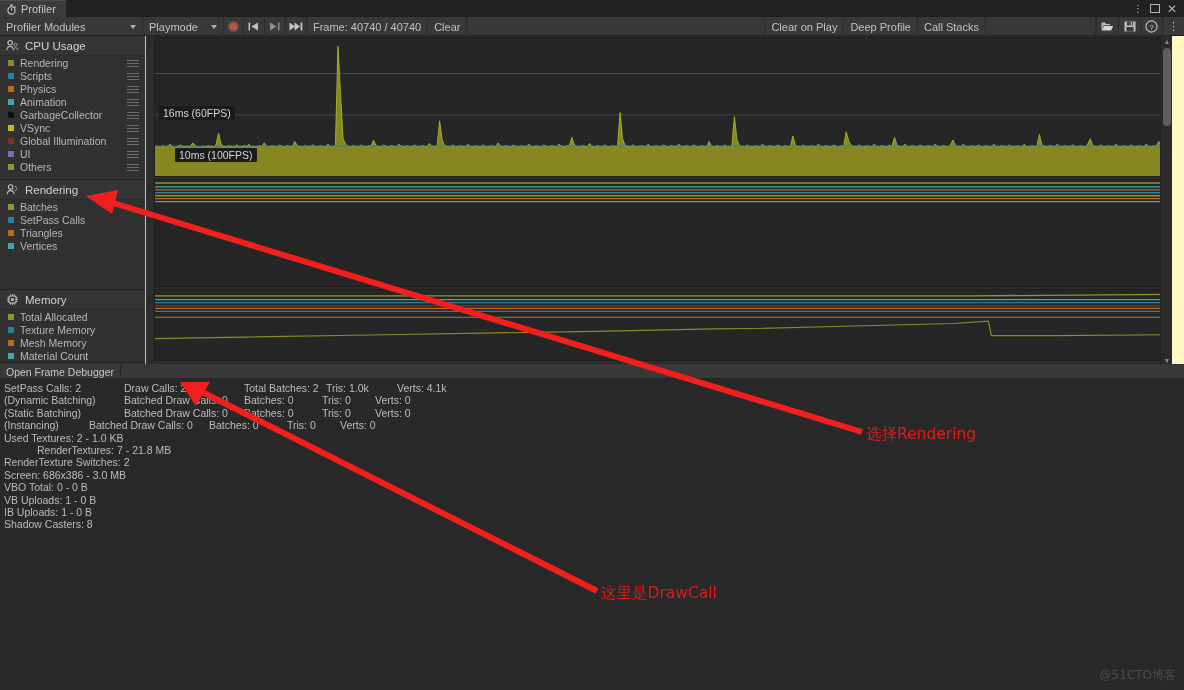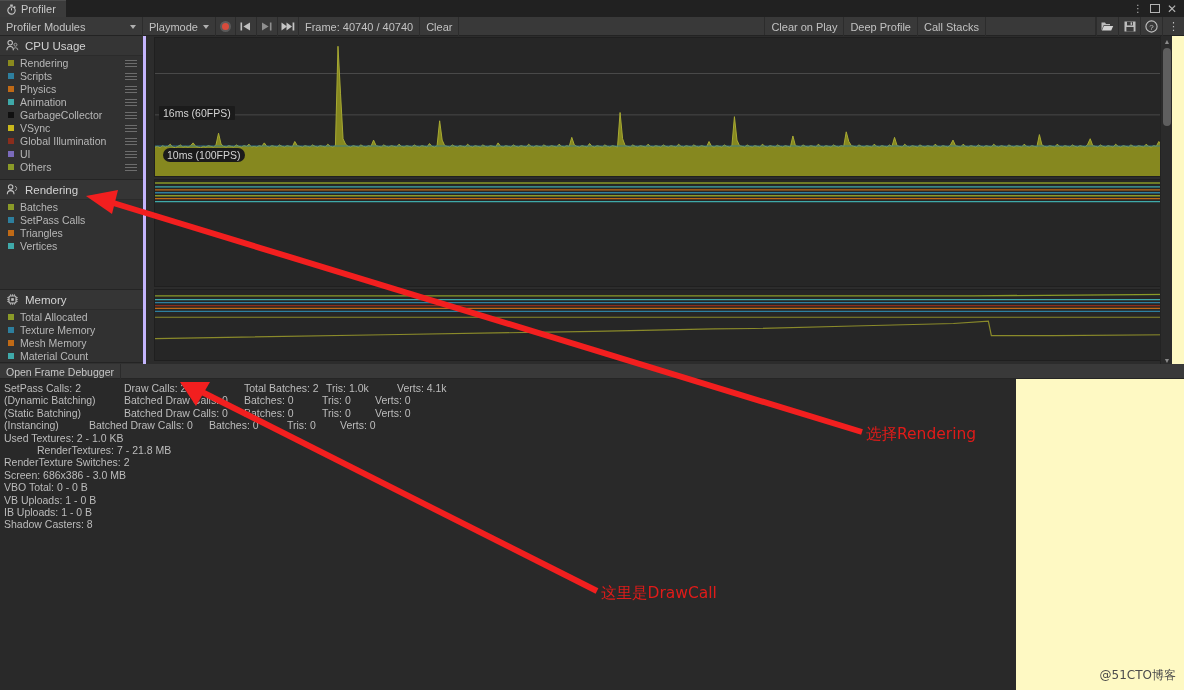--- a/index.html
+++ b/index.html
@@ -33,42 +33,42 @@
     position: absolute; left: 0; top: 17px; width: 1184px; height: 19px;
     background: #393939; display: flex; align-items: stretch;
     border-bottom: 1px solid #232323;
   }
   .tb-item {
     display: flex; align-items: center; color: #c2c2c2; font-size: 11px;
     padding: 0 6px; height: 19px; border-right: 1px solid #2c2c2c;
     white-space: nowrap;
   }
   .tb-modules { width: 143px; justify-content: space-between; }
-  .tb-playmode { gap: 5px; }
+  .tb-playmode { gap: 13px; }
   .caret { width:0; height:0; border-left:3px solid transparent; border-right:3px solid transparent; border-top:4px solid #b0b0b0; }
   .tb-rec { display:flex; align-items:center; justify-content:center; width: 20px; border-right: 1px solid #2c2c2c; }
   .rec-dot { width: 11px; height: 11px; border-radius: 50%; background: #d64b3c; border: 2px solid #5a5a5a; }
   .tb-btn {
     display:flex; align-items:center; justify-content:center; width: 21px;
     border-right: 1px solid #2c2c2c; color: #b9b9b9; font-size: 10px; height:19px;
   }
   .tb-gap { flex: 1; border-right: 1px solid #2c2c2c; }
   .tb-gap2 { width: 110px; border-right: 1px solid #2c2c2c; }
   .tb-right { display: flex; align-items: stretch; }
   .tb-icon-btn {
     display:flex; align-items:center; justify-content:center; width: 22px; height:19px;
     color:#bdbdbd; font-size: 11px; border-left: 1px solid #2c2c2c;
   }
 
   
   .body-area { position: absolute; left:0; top:36px; width:1184px; height:330px; }
 
   .sidebar {
     position: absolute; left: 0; top: 0; width: 146px; height: 330px;
-    background: #313131; border-right: 3px solid #c4b5fd; overflow: hidden;
+    background: #313131; border-right: 1px solid #c4b5fd; overflow: hidden;
   }
   .mod-group { border-bottom: 1px solid #242424; }
   .mod-header {
     display: flex; align-items: center; gap: 6px;
     height: 20px; padding-left: 6px; color: #d2d2d2; font-size: 11.5px;
     background: #353535; border-bottom: 1px solid #2b2b2b;
   }
   .mod-header .hicon { width: 13px; height: 13px; display:inline-block; position:relative; }
   .mod-row {
     display: flex; align-items: center; height: 13px;
@@ -108,21 +108,21 @@
     position: absolute; left: 0; top: 364px; width: 1184px; height: 15px;
     background: #393939; border-bottom: 1px solid #252525; display:flex;
   }
   .fdbtn {
     display:flex; align-items:center; color:#c6c6c6; font-size: 10.5px;
     padding: 0 6px; height: 15px; border-right: 1px solid #2b2b2b;
   }
 
   
   .stats {
-    position: absolute; left: 0; top: 379px; width: 1016px; height: 311px;
+    position: absolute; left: 0; top: 379px; width: 1184px; height: 311px;
     background: #292929; color: #bcbcbc; font-size: 10.5px;
     padding: 3px 0 0 4px;
   }
   .srow { height: 12.4px; position: relative; white-space: nowrap; }
   .scell { position: absolute; top: 0; }
 
   
   .anno-svg { position: absolute; left: 0; top: 0; width: 1184px; height: 690px; pointer-events: none; }
   .anno-text {
     position: absolute; color: #e01b19; font-size: 15.5px;
@@ -415,21 +415,21 @@
         <svg viewBox="0 0 1016 140" preserveAspectRatio="none">
           <rect x="0" y="0" width="1016" height="140" fill="#262626"></rect>
           <line x1="0" y1="36" x2="1016" y2="36" stroke="#4a4a4a" stroke-width="1"></line>
           <line x1="0" y1="78" x2="1016" y2="78" stroke="#4a4a4a" stroke-width="1"></line>
           <line x1="0" y1="110" x2="1016" y2="110" stroke="#4a4a4a" stroke-width="1"></line>
           <path id="cpu-area" fill="#86881f" stroke="none" d="M0 140.0 L0.00 110.60 L2.55 109.90 L5.09 111.30 L7.64 109.20 L10.19 110.60 L12.73 109.90 L15.28 107.80 L17.82 110.60 L20.37 111.30 L22.92 109.90 L25.46 108.50 L28.01 110.60 L30.56 109.90 L33.10 110.60 L35.65 109.20 L38.20 106.40 L40.74 109.90 L43.29 110.60 L45.83 111.30 L48.38 109.90 L50.93 110.60 L53.47 109.20 L56.02 109.90 L58.57 110.60 L61.11 108.50 L63.66 96.60 L66.21 107.80 L68.75 109.90 L71.30 110.60 L73.84 109.20 L76.39 109.90 L78.94 110.60 L81.48 108.50 L84.03 109.90 L86.58 110.60 L89.12 109.20 L91.67 109.90 L94.22 107.80 L96.76 110.60 L99.31 109.90 L101.85 110.60 L104.40 109.20 L106.95 109.90 L109.49 106.40 L112.04 109.90 L114.59 110.60 L117.13 109.20 L119.68 109.90 L122.23 110.60 L124.77 108.50 L127.32 109.90 L129.86 110.60 L132.41 109.20 L134.96 109.90 L137.50 110.60 L140.05 105.00 L142.60 109.20 L145.14 109.90 L147.69 110.60 L150.24 109.20 L152.78 109.90 L155.33 110.60 L157.87 108.50 L160.42 109.90 L162.97 110.60 L165.51 109.20 L168.06 109.90 L170.61 110.60 L173.15 107.80 L175.70 109.90 L178.25 110.60 L180.79 109.20 L183.34 8.40 L185.88 56.00 L188.43 102.20 L190.98 107.80 L193.52 109.90 L196.07 110.60 L198.62 109.20 L201.16 109.90 L203.71 110.60 L206.26 108.50 L208.80 109.90 L211.35 110.60 L213.89 109.20 L216.44 109.90 L218.99 103.60 L221.53 109.20 L224.08 109.90 L226.63 110.60 L229.17 108.50 L231.72 109.90 L234.27 110.60 L236.81 109.20 L239.36 109.90 L241.90 110.60 L244.45 107.80 L247.00 109.90 L249.54 110.60 L252.09 109.20 L254.64 109.90 L257.18 110.60 L259.73 108.50 L262.28 109.90 L264.82 110.60 L267.37 109.20 L269.91 109.90 L272.46 110.60 L275.01 107.10 L277.55 109.90 L280.10 110.60 L282.65 109.20 L285.19 84.00 L287.74 103.60 L290.29 109.20 L292.83 109.90 L295.38 110.60 L297.92 108.50 L300.47 109.90 L303.02 110.60 L305.56 109.20 L308.11 109.90 L310.66 110.60 L313.20 107.80 L315.75 109.90 L318.30 110.60 L320.84 109.20 L323.39 109.90 L325.93 110.60 L328.48 108.50 L331.03 109.90 L333.57 110.60 L336.12 109.20 L338.67 109.90 L341.21 110.60 L343.76 106.40 L346.31 109.90 L348.85 110.60 L351.40 109.20 L353.94 109.90 L356.49 110.60 L359.04 108.50 L361.58 109.90 L364.13 110.60 L366.68 109.20 L369.22 109.90 L371.77 110.60 L374.32 107.80 L376.86 109.90 L379.41 110.60 L381.95 109.20 L384.50 109.90 L387.05 110.60 L389.59 108.50 L392.14 109.90 L394.69 110.60 L397.23 109.20 L399.78 109.90 L402.33 110.60 L404.87 107.80 L407.42 109.90 L409.96 110.60 L412.51 109.20 L415.06 109.90 L417.60 100.80 L420.15 108.50 L422.70 109.90 L425.24 110.60 L427.79 109.20 L430.34 109.90 L432.88 110.60 L435.43 107.10 L437.97 109.90 L440.52 110.60 L443.07 109.20 L445.61 109.90 L448.16 110.60 L450.71 108.50 L453.25 109.90 L455.80 110.60 L458.35 109.20 L460.89 109.90 L463.44 110.60 L465.98 75.60 L468.53 102.20 L471.08 109.20 L473.62 109.90 L476.17 110.60 L478.72 108.50 L481.26 109.90 L483.81 110.60 L486.36 109.20 L488.90 109.90 L491.45 110.60 L493.99 107.80 L496.54 109.90 L499.09 110.60 L501.63 109.20 L504.18 109.90 L506.73 110.60 L509.27 108.50 L511.82 109.90 L514.37 110.60 L516.91 109.20 L519.46 109.90 L522.01 110.60 L524.55 107.80 L527.10 109.90 L529.64 110.60 L532.19 109.20 L534.74 109.90 L537.28 110.60 L539.83 108.50 L542.38 109.90 L544.92 110.60 L547.47 109.20 L550.02 109.90 L552.56 110.60 L555.11 105.00 L557.65 109.90 L560.20 110.60 L562.75 109.20 L565.29 109.90 L567.84 110.60 L570.39 108.50 L572.93 109.90 L575.48 110.60 L578.03 109.20 L580.57 79.80 L583.12 103.60 L585.66 109.20 L588.21 109.90 L590.76 110.60 L593.30 108.50 L595.85 109.90 L598.40 110.60 L600.94 109.20 L603.49 109.90 L606.04 110.60 L608.58 107.80 L611.13 109.90 L613.67 110.60 L616.22 109.20 L618.77 109.90 L621.31 110.60 L623.86 108.50 L626.41 109.90 L628.95 110.60 L631.50 109.20 L634.05 109.90 L636.59 110.60 L639.14 99.40 L641.68 109.20 L644.23 109.90 L646.78 110.60 L649.32 108.50 L651.87 109.90 L654.42 110.60 L656.96 109.20 L659.51 109.90 L662.06 110.60 L664.60 107.80 L667.15 109.90 L669.69 110.60 L672.24 109.20 L674.79 109.90 L677.33 110.60 L679.88 108.50 L682.43 109.90 L684.97 110.60 L687.52 109.20 L690.07 109.90 L692.61 95.20 L695.16 105.00 L697.70 109.20 L700.25 109.90 L702.80 110.60 L705.34 108.50 L707.89 109.90 L710.44 110.60 L712.98 109.20 L715.53 109.90 L718.08 110.60 L720.62 107.80 L723.17 109.90 L725.71 110.60 L728.26 109.20 L730.81 109.90 L733.35 110.60 L735.90 108.50 L738.45 109.90 L740.99 100.80 L743.54 109.20 L746.09 109.90 L748.63 110.60 L751.18 107.80 L753.72 109.90 L756.27 110.60 L758.82 109.20 L761.36 109.90 L763.91 110.60 L766.46 108.50 L769.00 109.90 L771.55 110.60 L774.10 109.20 L776.64 109.90 L779.19 110.60 L781.73 107.80 L784.28 109.90 L786.83 110.60 L789.37 109.20 L791.92 109.90 L794.47 110.60 L797.01 108.50 L799.56 103.60 L802.11 109.20 L804.65 109.90 L807.20 110.60 L809.74 107.80 L812.29 109.90 L814.84 110.60 L817.38 109.20 L819.93 109.90 L822.48 110.60 L825.02 108.50 L827.57 109.90 L830.12 110.60 L832.66 109.20 L835.21 109.90 L837.75 110.60 L840.30 107.80 L842.85 109.90 L845.39 110.60 L847.94 109.20 L850.49 109.90 L853.03 110.60 L855.58 108.50 L858.13 109.90 L860.67 110.60 L863.22 109.20 L865.76 109.90 L868.31 110.60 L870.86 107.80 L873.40 109.90 L875.95 110.60 L878.50 109.20 L881.04 109.90 L883.59 110.60 L886.14 98.00 L888.68 108.50 L891.23 109.90 L893.77 110.60 L896.32 109.20 L898.87 109.90 L901.41 110.60 L903.96 107.80 L906.51 109.90 L909.05 110.60 L911.60 109.20 L914.15 109.90 L916.69 110.60 L919.24 108.50 L921.78 109.90 L924.33 110.60 L926.88 109.20 L929.42 109.90 L931.97 110.60 L934.52 107.80 L937.06 102.20 L939.61 109.20 L942.16 109.90 L944.70 110.60 L947.25 108.50 L949.79 109.90 L952.34 110.60 L954.89 109.20 L957.43 109.90 L959.98 110.60 L962.53 107.80 L965.07 109.90 L967.62 110.60 L970.17 109.20 L972.71 109.90 L975.26 110.60 L977.80 108.50 L980.35 109.90 L982.90 110.60 L985.44 109.20 L987.99 109.90 L990.54 110.60 L993.08 107.80 L995.63 109.90 L998.18 110.60 L1000.72 109.20 L1003.27 109.90 L1005.81 105.00 L1008.36 108.50 L1010.91 109.90 L1013.45 110.60 L1016.00 109.20 L1016 140 Z"></path>
           <path id="cpu-line" fill="none" stroke="#a8aa33" stroke-width="1" d="M0.00 110.60 L2.55 109.90 L5.09 111.30 L7.64 109.20 L10.19 110.60 L12.73 109.90 L15.28 107.80 L17.82 110.60 L20.37 111.30 L22.92 109.90 L25.46 108.50 L28.01 110.60 L30.56 109.90 L33.10 110.60 L35.65 109.20 L38.20 106.40 L40.74 109.90 L43.29 110.60 L45.83 111.30 L48.38 109.90 L50.93 110.60 L53.47 109.20 L56.02 109.90 L58.57 110.60 L61.11 108.50 L63.66 96.60 L66.21 107.80 L68.75 109.90 L71.30 110.60 L73.84 109.20 L76.39 109.90 L78.94 110.60 L81.48 108.50 L84.03 109.90 L86.58 110.60 L89.12 109.20 L91.67 109.90 L94.22 107.80 L96.76 110.60 L99.31 109.90 L101.85 110.60 L104.40 109.20 L106.95 109.90 L109.49 106.40 L112.04 109.90 L114.59 110.60 L117.13 109.20 L119.68 109.90 L122.23 110.60 L124.77 108.50 L127.32 109.90 L129.86 110.60 L132.41 109.20 L134.96 109.90 L137.50 110.60 L140.05 105.00 L142.60 109.20 L145.14 109.90 L147.69 110.60 L150.24 109.20 L152.78 109.90 L155.33 110.60 L157.87 108.50 L160.42 109.90 L162.97 110.60 L165.51 109.20 L168.06 109.90 L170.61 110.60 L173.15 107.80 L175.70 109.90 L178.25 110.60 L180.79 109.20 L183.34 8.40 L185.88 56.00 L188.43 102.20 L190.98 107.80 L193.52 109.90 L196.07 110.60 L198.62 109.20 L201.16 109.90 L203.71 110.60 L206.26 108.50 L208.80 109.90 L211.35 110.60 L213.89 109.20 L216.44 109.90 L218.99 103.60 L221.53 109.20 L224.08 109.90 L226.63 110.60 L229.17 108.50 L231.72 109.90 L234.27 110.60 L236.81 109.20 L239.36 109.90 L241.90 110.60 L244.45 107.80 L247.00 109.90 L249.54 110.60 L252.09 109.20 L254.64 109.90 L257.18 110.60 L259.73 108.50 L262.28 109.90 L264.82 110.60 L267.37 109.20 L269.91 109.90 L272.46 110.60 L275.01 107.10 L277.55 109.90 L280.10 110.60 L282.65 109.20 L285.19 84.00 L287.74 103.60 L290.29 109.20 L292.83 109.90 L295.38 110.60 L297.92 108.50 L300.47 109.90 L303.02 110.60 L305.56 109.20 L308.11 109.90 L310.66 110.60 L313.20 107.80 L315.75 109.90 L318.30 110.60 L320.84 109.20 L323.39 109.90 L325.93 110.60 L328.48 108.50 L331.03 109.90 L333.57 110.60 L336.12 109.20 L338.67 109.90 L341.21 110.60 L343.76 106.40 L346.31 109.90 L348.85 110.60 L351.40 109.20 L353.94 109.90 L356.49 110.60 L359.04 108.50 L361.58 109.90 L364.13 110.60 L366.68 109.20 L369.22 109.90 L371.77 110.60 L374.32 107.80 L376.86 109.90 L379.41 110.60 L381.95 109.20 L384.50 109.90 L387.05 110.60 L389.59 108.50 L392.14 109.90 L394.69 110.60 L397.23 109.20 L399.78 109.90 L402.33 110.60 L404.87 107.80 L407.42 109.90 L409.96 110.60 L412.51 109.20 L415.06 109.90 L417.60 100.80 L420.15 108.50 L422.70 109.90 L425.24 110.60 L427.79 109.20 L430.34 109.90 L432.88 110.60 L435.43 107.10 L437.97 109.90 L440.52 110.60 L443.07 109.20 L445.61 109.90 L448.16 110.60 L450.71 108.50 L453.25 109.90 L455.80 110.60 L458.35 109.20 L460.89 109.90 L463.44 110.60 L465.98 75.60 L468.53 102.20 L471.08 109.20 L473.62 109.90 L476.17 110.60 L478.72 108.50 L481.26 109.90 L483.81 110.60 L486.36 109.20 L488.90 109.90 L491.45 110.60 L493.99 107.80 L496.54 109.90 L499.09 110.60 L501.63 109.20 L504.18 109.90 L506.73 110.60 L509.27 108.50 L511.82 109.90 L514.37 110.60 L516.91 109.20 L519.46 109.90 L522.01 110.60 L524.55 107.80 L527.10 109.90 L529.64 110.60 L532.19 109.20 L534.74 109.90 L537.28 110.60 L539.83 108.50 L542.38 109.90 L544.92 110.60 L547.47 109.20 L550.02 109.90 L552.56 110.60 L555.11 105.00 L557.65 109.90 L560.20 110.60 L562.75 109.20 L565.29 109.90 L567.84 110.60 L570.39 108.50 L572.93 109.90 L575.48 110.60 L578.03 109.20 L580.57 79.80 L583.12 103.60 L585.66 109.20 L588.21 109.90 L590.76 110.60 L593.30 108.50 L595.85 109.90 L598.40 110.60 L600.94 109.20 L603.49 109.90 L606.04 110.60 L608.58 107.80 L611.13 109.90 L613.67 110.60 L616.22 109.20 L618.77 109.90 L621.31 110.60 L623.86 108.50 L626.41 109.90 L628.95 110.60 L631.50 109.20 L634.05 109.90 L636.59 110.60 L639.14 99.40 L641.68 109.20 L644.23 109.90 L646.78 110.60 L649.32 108.50 L651.87 109.90 L654.42 110.60 L656.96 109.20 L659.51 109.90 L662.06 110.60 L664.60 107.80 L667.15 109.90 L669.69 110.60 L672.24 109.20 L674.79 109.90 L677.33 110.60 L679.88 108.50 L682.43 109.90 L684.97 110.60 L687.52 109.20 L690.07 109.90 L692.61 95.20 L695.16 105.00 L697.70 109.20 L700.25 109.90 L702.80 110.60 L705.34 108.50 L707.89 109.90 L710.44 110.60 L712.98 109.20 L715.53 109.90 L718.08 110.60 L720.62 107.80 L723.17 109.90 L725.71 110.60 L728.26 109.20 L730.81 109.90 L733.35 110.60 L735.90 108.50 L738.45 109.90 L740.99 100.80 L743.54 109.20 L746.09 109.90 L748.63 110.60 L751.18 107.80 L753.72 109.90 L756.27 110.60 L758.82 109.20 L761.36 109.90 L763.91 110.60 L766.46 108.50 L769.00 109.90 L771.55 110.60 L774.10 109.20 L776.64 109.90 L779.19 110.60 L781.73 107.80 L784.28 109.90 L786.83 110.60 L789.37 109.20 L791.92 109.90 L794.47 110.60 L797.01 108.50 L799.56 103.60 L802.11 109.20 L804.65 109.90 L807.20 110.60 L809.74 107.80 L812.29 109.90 L814.84 110.60 L817.38 109.20 L819.93 109.90 L822.48 110.60 L825.02 108.50 L827.57 109.90 L830.12 110.60 L832.66 109.20 L835.21 109.90 L837.75 110.60 L840.30 107.80 L842.85 109.90 L845.39 110.60 L847.94 109.20 L850.49 109.90 L853.03 110.60 L855.58 108.50 L858.13 109.90 L860.67 110.60 L863.22 109.20 L865.76 109.90 L868.31 110.60 L870.86 107.80 L873.40 109.90 L875.95 110.60 L878.50 109.20 L881.04 109.90 L883.59 110.60 L886.14 98.00 L888.68 108.50 L891.23 109.90 L893.77 110.60 L896.32 109.20 L898.87 109.90 L901.41 110.60 L903.96 107.80 L906.51 109.90 L909.05 110.60 L911.60 109.20 L914.15 109.90 L916.69 110.60 L919.24 108.50 L921.78 109.90 L924.33 110.60 L926.88 109.20 L929.42 109.90 L931.97 110.60 L934.52 107.80 L937.06 102.20 L939.61 109.20 L942.16 109.90 L944.70 110.60 L947.25 108.50 L949.79 109.90 L952.34 110.60 L954.89 109.20 L957.43 109.90 L959.98 110.60 L962.53 107.80 L965.07 109.90 L967.62 110.60 L970.17 109.20 L972.71 109.90 L975.26 110.60 L977.80 108.50 L980.35 109.90 L982.90 110.60 L985.44 109.20 L987.99 109.90 L990.54 110.60 L993.08 107.80 L995.63 109.90 L998.18 110.60 L1000.72 109.20 L1003.27 109.90 L1005.81 105.00 L1008.36 108.50 L1010.91 109.90 L1013.45 110.60 L1016.00 109.20"></path>
           <path id="cpu-blue" fill="none" stroke="#2e7f9e" stroke-width="1" opacity="0.85" d="M0.00 109.55 L2.55 109.55 L5.09 109.55 L7.64 109.55 L10.19 109.55 L12.73 109.55 L15.28 109.55 L17.82 109.55 L20.37 109.55 L22.92 109.55 L25.46 109.55 L28.01 109.55 L30.56 109.55 L33.10 109.55 L35.65 109.55 L38.20 109.55 L40.74 109.55 L43.29 109.55 L45.83 109.55 L48.38 109.55 L50.93 109.55 L53.47 109.55 L56.02 109.55 L58.57 109.55 L61.11 109.55 L63.66 109.55 L66.21 109.55 L68.75 109.55 L71.30 109.55 L73.84 109.55 L76.39 109.55 L78.94 109.55 L81.48 109.55 L84.03 109.55 L86.58 109.55 L89.12 109.55 L91.67 109.55 L94.22 109.55 L96.76 109.55 L99.31 109.55 L101.85 109.55 L104.40 109.55 L106.95 109.55 L109.49 109.55 L112.04 109.55 L114.59 109.55 L117.13 109.55 L119.68 109.55 L122.23 109.55 L124.77 109.55 L127.32 109.55 L129.86 109.55 L132.41 109.55 L134.96 109.55 L137.50 109.55 L140.05 109.55 L142.60 109.55 L145.14 109.55 L147.69 109.55 L150.24 109.55 L152.78 109.55 L155.33 109.55 L157.87 109.55 L160.42 109.55 L162.97 109.55 L165.51 109.55 L168.06 109.55 L170.61 109.55 L173.15 109.55 L175.70 109.55 L178.25 109.55 L180.79 109.55 L183.34 109.55 L185.88 109.55 L188.43 109.55 L190.98 109.55 L193.52 109.55 L196.07 109.55 L198.62 109.55 L201.16 109.55 L203.71 109.55 L206.26 109.55 L208.80 109.55 L211.35 109.55 L213.89 109.55 L216.44 109.55 L218.99 109.55 L221.53 109.55 L224.08 109.55 L226.63 109.55 L229.17 109.55 L231.72 109.55 L234.27 109.55 L236.81 109.55 L239.36 109.55 L241.90 109.55 L244.45 109.55 L247.00 109.55 L249.54 109.55 L252.09 109.55 L254.64 109.55 L257.18 109.55 L259.73 109.55 L262.28 109.55 L264.82 109.55 L267.37 109.55 L269.91 109.55 L272.46 109.55 L275.01 109.55 L277.55 109.55 L280.10 109.55 L282.65 109.55 L285.19 109.55 L287.74 109.55 L290.29 109.55 L292.83 109.55 L295.38 109.55 L297.92 109.55 L300.47 109.55 L303.02 109.55 L305.56 109.55 L308.11 109.55 L310.66 109.55 L313.20 109.55 L315.75 109.55 L318.30 109.55 L320.84 109.55 L323.39 109.55 L325.93 109.55 L328.48 109.55 L331.03 109.55 L333.57 109.55 L336.12 109.55 L338.67 109.55 L341.21 109.55 L343.76 109.55 L346.31 109.55 L348.85 109.55 L351.40 109.55 L353.94 109.55 L356.49 109.55 L359.04 109.55 L361.58 109.55 L364.13 109.55 L366.68 109.55 L369.22 109.55 L371.77 109.55 L374.32 109.55 L376.86 109.55 L379.41 109.55 L381.95 109.55 L384.50 109.55 L387.05 109.55 L389.59 109.55 L392.14 109.55 L394.69 109.55 L397.23 109.55 L399.78 109.55 L402.33 109.55 L404.87 109.55 L407.42 109.55 L409.96 109.55 L412.51 109.55 L415.06 109.55 L417.60 109.55 L420.15 109.55 L422.70 109.55 L425.24 109.55 L427.79 109.55 L430.34 109.55 L432.88 109.55 L435.43 109.55 L437.97 109.55 L440.52 109.55 L443.07 109.55 L445.61 109.55 L448.16 109.55 L450.71 109.55 L453.25 109.55 L455.80 109.55 L458.35 109.55 L460.89 109.55 L463.44 109.55 L465.98 109.55 L468.53 109.55 L471.08 109.55 L473.62 109.55 L476.17 109.55 L478.72 109.55 L481.26 109.55 L483.81 109.55 L486.36 109.55 L488.90 109.55 L491.45 109.55 L493.99 109.55 L496.54 109.55 L499.09 109.55 L501.63 109.55 L504.18 109.55 L506.73 109.55 L509.27 109.55 L511.82 109.55 L514.37 109.55 L516.91 109.55 L519.46 109.55 L522.01 109.55 L524.55 109.55 L527.10 109.55 L529.64 109.55 L532.19 109.55 L534.74 109.55 L537.28 109.55 L539.83 109.55 L542.38 109.55 L544.92 109.55 L547.47 109.55 L550.02 109.55 L552.56 109.55 L555.11 109.55 L557.65 109.55 L560.20 109.55 L562.75 109.55 L565.29 109.55 L567.84 109.55 L570.39 109.55 L572.93 109.55 L575.48 109.55 L578.03 109.55 L580.57 109.55 L583.12 109.55 L585.66 109.55 L588.21 109.55 L590.76 109.55 L593.30 109.55 L595.85 109.55 L598.40 109.55 L600.94 109.55 L603.49 109.55 L606.04 109.55 L608.58 109.55 L611.13 109.55 L613.67 109.55 L616.22 109.55 L618.77 109.55 L621.31 109.55 L623.86 109.55 L626.41 109.55 L628.95 109.55 L631.50 109.55 L634.05 109.55 L636.59 109.55 L639.14 109.55 L641.68 109.55 L644.23 109.55 L646.78 109.55 L649.32 109.55 L651.87 109.55 L654.42 109.55 L656.96 109.55 L659.51 109.55 L662.06 109.55 L664.60 109.55 L667.15 109.55 L669.69 109.55 L672.24 109.55 L674.79 109.55 L677.33 109.55 L679.88 109.55 L682.43 109.55 L684.97 109.55 L687.52 109.55 L690.07 109.55 L692.61 109.55 L695.16 109.55 L697.70 109.55 L700.25 109.55 L702.80 109.55 L705.34 109.55 L707.89 109.55 L710.44 109.55 L712.98 109.55 L715.53 109.55 L718.08 109.55 L720.62 109.55 L723.17 109.55 L725.71 109.55 L728.26 109.55 L730.81 109.55 L733.35 109.55 L735.90 109.55 L738.45 109.55 L740.99 109.55 L743.54 109.55 L746.09 109.55 L748.63 109.55 L751.18 109.55 L753.72 109.55 L756.27 109.55 L758.82 109.55 L761.36 109.55 L763.91 109.55 L766.46 109.55 L769.00 109.55 L771.55 109.55 L774.10 109.55 L776.64 109.55 L779.19 109.55 L781.73 109.55 L784.28 109.55 L786.83 109.55 L789.37 109.55 L791.92 109.55 L794.47 109.55 L797.01 109.55 L799.56 109.55 L802.11 109.55 L804.65 109.55 L807.20 109.55 L809.74 109.55 L812.29 109.55 L814.84 109.55 L817.38 109.55 L819.93 109.55 L822.48 109.55 L825.02 109.55 L827.57 109.55 L830.12 109.55 L832.66 109.55 L835.21 109.55 L837.75 109.55 L840.30 109.55 L842.85 109.55 L845.39 109.55 L847.94 109.55 L850.49 109.55 L853.03 109.55 L855.58 109.55 L858.13 109.55 L860.67 109.55 L863.22 109.55 L865.76 109.55 L868.31 109.55 L870.86 109.55 L873.40 109.55 L875.95 109.55 L878.50 109.55 L881.04 109.55 L883.59 109.55 L886.14 109.55 L888.68 109.55 L891.23 109.55 L893.77 109.55 L896.32 109.55 L898.87 109.55 L901.41 109.55 L903.96 109.55 L906.51 109.55 L909.05 109.55 L911.60 109.55 L914.15 109.55 L916.69 109.55 L919.24 109.55 L921.78 109.55 L924.33 109.55 L926.88 109.55 L929.42 109.55 L931.97 109.55 L934.52 109.55 L937.06 109.55 L939.61 109.55 L942.16 109.55 L944.70 109.55 L947.25 109.55 L949.79 109.55 L952.34 109.55 L954.89 109.55 L957.43 109.55 L959.98 109.55 L962.53 109.55 L965.07 109.55 L967.62 109.55 L970.17 109.55 L972.71 109.55 L975.26 109.55 L977.80 109.55 L980.35 109.55 L982.90 109.55 L985.44 109.55 L987.99 109.55 L990.54 109.55 L993.08 109.55 L995.63 109.55 L998.18 109.55 L1000.72 109.55 L1003.27 109.55 L1005.81 109.55 L1008.36 109.55 L1010.91 109.55 L1013.45 109.55 L1016.00 109.55"></path>
         </svg>
         <span class="glabel" style="left:4px; top:68px;">16ms (60FPS)</span>
-        <span class="glabel" style="left:8px; top:110px;border-radius:7px;">10ms (100FPS)</span>
+        <span class="glabel" style="left:20px; top:110px;">10ms (100FPS)</span>
 
       </div>
 
       <div class="chart" id="chart-rendering">
         <svg viewBox="0 0 1016 108" preserveAspectRatio="none">
           <rect x="0" y="0" width="1016" height="108" fill="#262626"></rect>
           <line x1="0" y1="3" x2="1016" y2="3" stroke="#8a9a28" stroke-width="1.6"></line>
           <line x1="0" y1="7" x2="1016" y2="7" stroke="#3fa9a9" stroke-width="1.4"></line>
           <line x1="0" y1="10" x2="1016" y2="10" stroke="#c06a16" stroke-width="1.4"></line>
           <line x1="0" y1="13" x2="1016" y2="13" stroke="#2e7f9e" stroke-width="1.4"></line>

